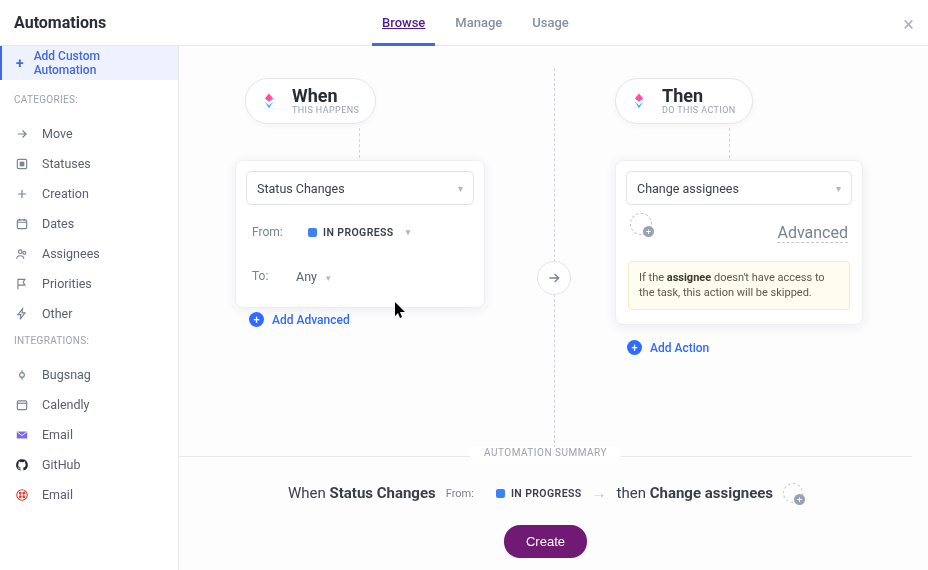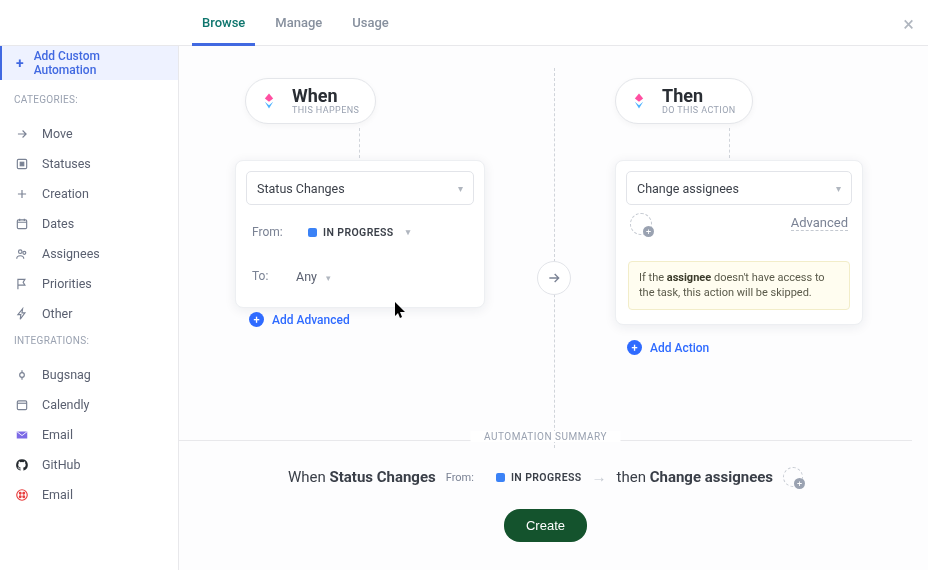--- a/index.html
+++ b/index.html
@@ -30,21 +30,21 @@
   font-size: 13px;
   font-weight: 500;
   color: #87909e;
   padding: 0 2px;
   height: 46px;
   display: flex;
   align-items: center;
   cursor: pointer;
   position: relative;
 }
-.tab.active { color: #0f766e; }
+.tab.active { color: #4c1d95; text-decoration: underline; }
 .tab.active::after {
   content: "";
   position: absolute;
   left: -8px; right: -8px; bottom: 0;
   height: 3px;
   background: #4169e1;
 }
 .close-x {
   position: absolute;
   right: 14px; top: 12px;
@@ -254,22 +254,22 @@
   color: #fff;
   border-radius: 50%;
   font-size: 9px;
   display: flex;
   align-items: center;
   justify-content: center;
 }
 .advanced {
   position: absolute;
   right: 14px;
-  top: 54px;
-  font-size: 13px;
+  top: 62px;
+  font-size: 16px;
   color: #7a8294;
   border-bottom: 1px dashed #c4c9d1;
   cursor: pointer;
 }
 .note {
   margin: 26px 12px 0;
   background: #fffdf0;
   border: 1px solid #f2edc9;
   border-radius: 4px;
   padding: 8px 10px;
@@ -306,22 +306,22 @@
   display: inline-flex;
   align-items: center;
   gap: 10px;
   flex-wrap: wrap;
   justify-content: center;
 }
 .from-lbl { font-size: 11px; color: #7a8294; }
 .arrow-sm { color: #c4c9d1; }
 .create-btn {
   display: block;
-  margin: 8px auto 28px;
-  background: #14532d;
+  margin: 8px auto 12px;
+  background: #701a75;
   color: #fff;
   border: none;
   border-radius: 16px;
   padding: 9px 22px;
   font-size: 13px;
   font-weight: 500;
   cursor: pointer;
 }
 .cursor-pointer {
   position: absolute;
@@ -329,20 +329,21 @@
   top: 234px;
   font-size: 13px;
   color: #000;
   pointer-events: none;
 }
 </style>
 </head>
 <body>
 
 <div class="header">
+  <div class="page-title">Automations</div>
   <div class="tabs">
     <div class="tab active">Browse</div>
     <div class="tab">Manage</div>
     <div class="tab">Usage</div>
   </div>
   <div class="close-x">×</div>
 </div>
 
 <div class="layout">
   <div class="sidebar">

